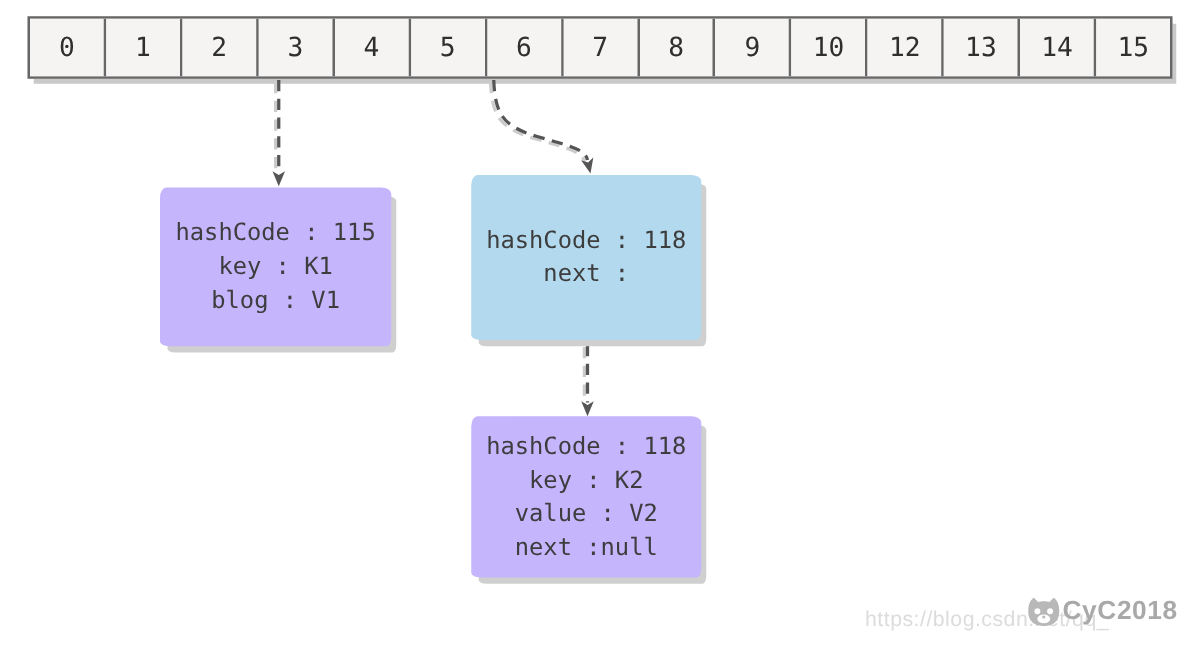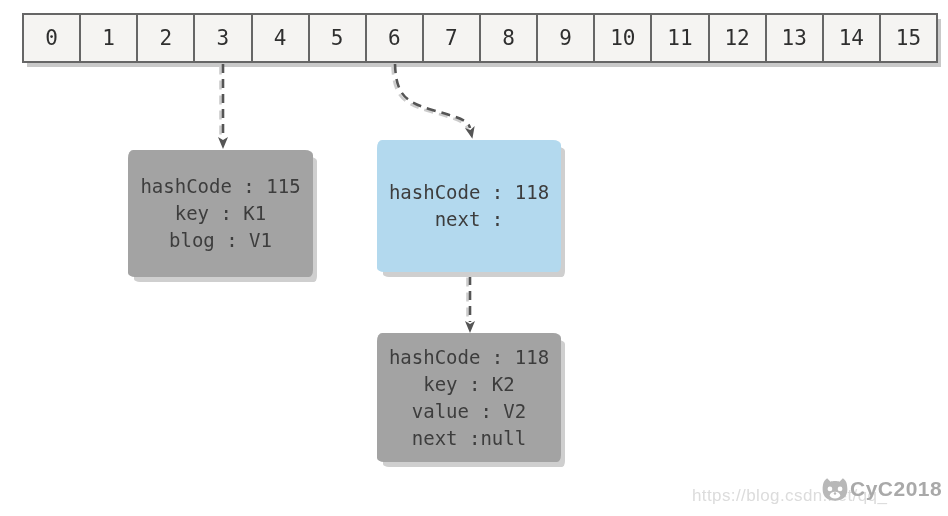--- a/index.html
+++ b/index.html
@@ -41,21 +41,21 @@
     display: flex;
     flex-direction: column;
     justify-content: center;
     text-align: center;
     font-size: 19px;
     line-height: 27px;
     color: #3d3d3d;
     box-shadow: 5px 6px 0 -1px #cfcfcf;
     border-radius: 5px 8px 4px 7px / 8px 5px 7px 4px;
   }
-  .node-cyan { background: #a3a3a3; }
+  .node-cyan { background: #c4b5fd; }
   .node-blue { background: #b3d9ee; }
   #node1 { left: 128px; top: 150px; width: 185px; height: 127px; }
   #node2 { left: 377px; top: 140px; width: 184px; height: 132px; }
   #node3 { left: 377px; top: 333px; width: 184px; height: 129px; }
   .node-line { white-space: pre; }
 
   
   .arrows-layer {
     position: absolute;
     left: 0; top: 0;
@@ -102,21 +102,20 @@
     <div class="bucket-cell">1</div>
     <div class="bucket-cell">2</div>
     <div class="bucket-cell">3</div>
     <div class="bucket-cell">4</div>
     <div class="bucket-cell">5</div>
     <div class="bucket-cell">6</div>
     <div class="bucket-cell">7</div>
     <div class="bucket-cell">8</div>
     <div class="bucket-cell">9</div>
     <div class="bucket-cell">10</div>
-    <div class="bucket-cell">11</div>
     <div class="bucket-cell">12</div>
     <div class="bucket-cell">13</div>
     <div class="bucket-cell">14</div>
     <div class="bucket-cell">15</div>
   </div>
 
   <svg class="arrows-layer" width="948" height="516" viewBox="0 0 948 516">
     <defs>
       <marker id="ah" markerUnits="userSpaceOnUse" markerWidth="16" markerHeight="14" refX="1" refY="5" orient="auto" overflow="visible">
         <path d="M0,0 L12,5 L0,10 L3,5 Z" fill="#555555"></path>

